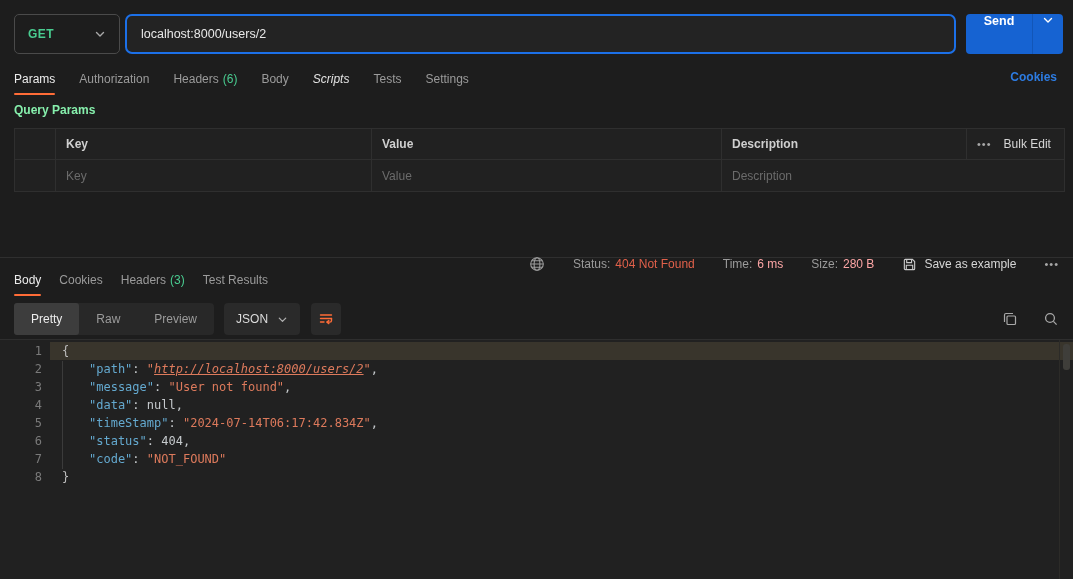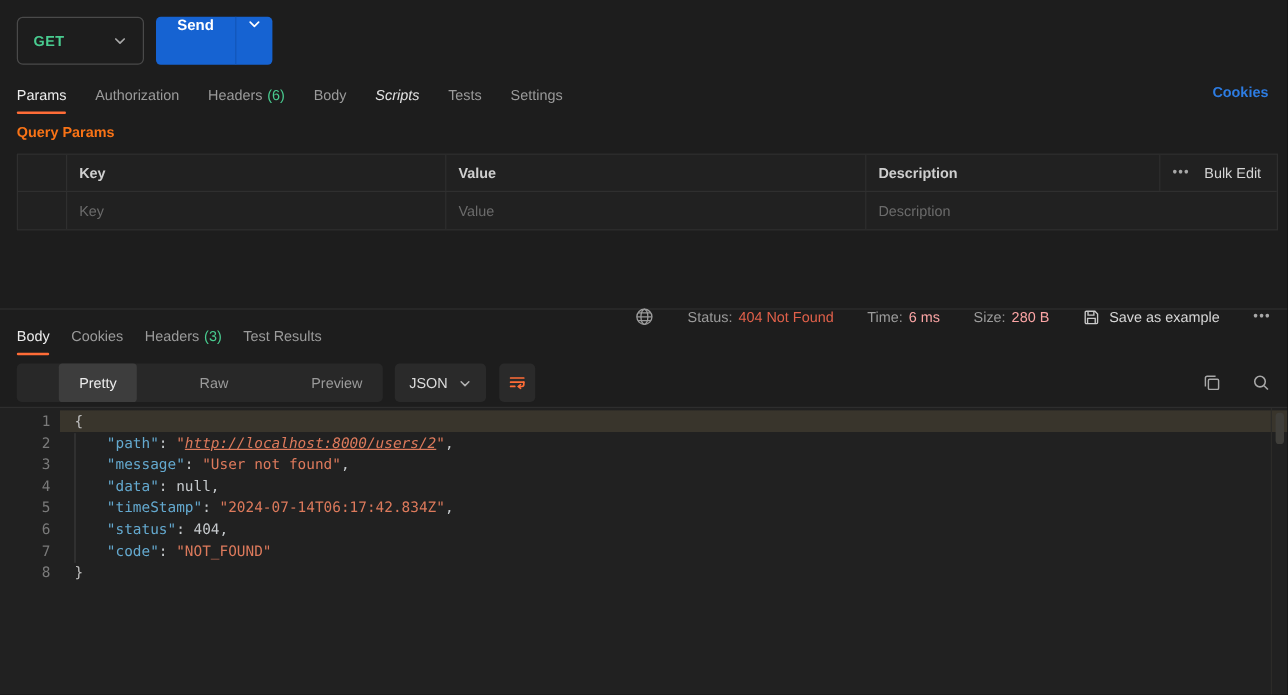--- a/index.html
+++ b/index.html
@@ -33,21 +33,21 @@
   .req-tabs { position:absolute; top:66px; left:14px; height:26px; display:flex; gap:24px; align-items:center; }
   .tab { position:relative; color:#9b9b9b; cursor:pointer; white-space:nowrap; }
   .tab.active { color:#ededed; }
   .tab.lit { color:#e3e3e3;font-style:italic; }
   .tab.active::after {
     content:""; position:absolute; left:0; right:0; bottom:-9px; height:2px; background:#ff6c37; border-radius:2px;
   }
   .tab .count { color:#49cc90; margin-left:4px; }
   .cookies-link { position:absolute; top:70px; right:16px; color:#2d7ce2; font-weight:bold; cursor:pointer; }
   
-  .qp-title { position:absolute; top:103px; left:14px; color:#f97316; font-weight:bold; }
+  .qp-title { position:absolute; top:103px; left:14px; color:#86efac; font-weight:bold; }
   .qp-table { position:absolute; top:128px; left:14px; width:1051px; border:1px solid #2f2f2f; background:#212121; }
   .qp-row { display:grid; grid-template-columns:41px 316px 350px 245px 98px; height:31px; }
   .qp-row.head { border-bottom:1px solid #2f2f2f; }
   .qp-row.body-row { grid-template-columns:41px 316px 350px 343px; }
   .qp-cell { display:flex; align-items:center; padding:0 10px; border-right:1px solid #2f2f2f; overflow:hidden; }
   .qp-cell:last-child { border-right:none; }
   .qp-head-label { color:#cfcfcf; font-weight:bold; }
   .qp-input {
     width:100%; background:transparent; border:none; outline:none; color:#e8e8e8;
     font-family:"Liberation Sans", sans-serif; font-size:12px;
@@ -62,21 +62,21 @@
   .resp-meta { position:absolute; top:252px; right:14px; height:24px; display:flex; gap:28px; align-items:center;justify-content:space-between; }
   .meta-group { display:flex; gap:5px; align-items:center; white-space:nowrap; }
   .meta-label { color:#9b9b9b; }
   .v-red { color:#e0604a; }
   .v-green { color:#fca5a5; }
   .save-group { display:flex; gap:7px; align-items:center; cursor:pointer; color:#d6d6d6; }
   .icon { display:inline-flex; align-items:center; justify-content:center; }
   
   .resp-toolbar { position:absolute; top:303px; left:14px; right:14px; height:32px; display:flex; align-items:center; }
   .segmented { display:flex; background:#282828; border-radius:4px; height:32px; }
-  .seg { display:flex; align-items:center; padding:0 17px; color:#9b9b9b; cursor:pointer; border-radius:3px;margin-left:35px; }
+  .seg { display:flex; align-items:center; padding:0 17px; color:#9b9b9b; cursor:pointer; border-radius:3px; }
   .seg.active { background:#3d3d3d; color:#ededed; }
   .fmt-select {
     margin-left:10px; height:32px; background:#2a2a2a; border-radius:4px; display:flex; align-items:center;
     gap:9px; padding:0 12px; color:#dcdcdc; cursor:pointer;
   }
   .wrap-btn { margin-left:11px; width:30px; height:32px; background:#2a2a2a; border-radius:4px; display:flex; align-items:center; justify-content:center; cursor:pointer; }
   .toolbar-right { margin-left:auto; display:flex; gap:25px; align-items:center; }
   
   .editor {
     position:absolute; top:339px; left:0; right:0; bottom:0; background:#212121;
@@ -105,20 +105,23 @@
 
   <div class="url-row">
     <div class="method">
       <span class="method-label">GET</span>
       <span class="icon">
         <svg width="12" height="12" viewBox="0 0 12 12">
             <path d="M2.5 4.5 L6 8 L9.5 4.5" fill="none" stroke="#a8a8a8" stroke-width="1.4" stroke-linecap="round" stroke-linejoin="round"></path>
           </svg>
       </span>
     </div>
+    <div class="url-box">
+      <input class="url-input" value="localhost:8000/users/2" style="">
+    </div>
     <div class="send">
       <span class="send-main">Send</span>
       <span class="send-divider"></span>
       <span class="send-caret icon">
         <svg width="12" height="12" viewBox="0 0 12 12">
             <path d="M2.5 4.5 L6 8 L9.5 4.5" fill="none" stroke="#ffffff" stroke-width="1.4" stroke-linecap="round" stroke-linejoin="round"></path>
           </svg>
       </span>
     </div>
   </div>

